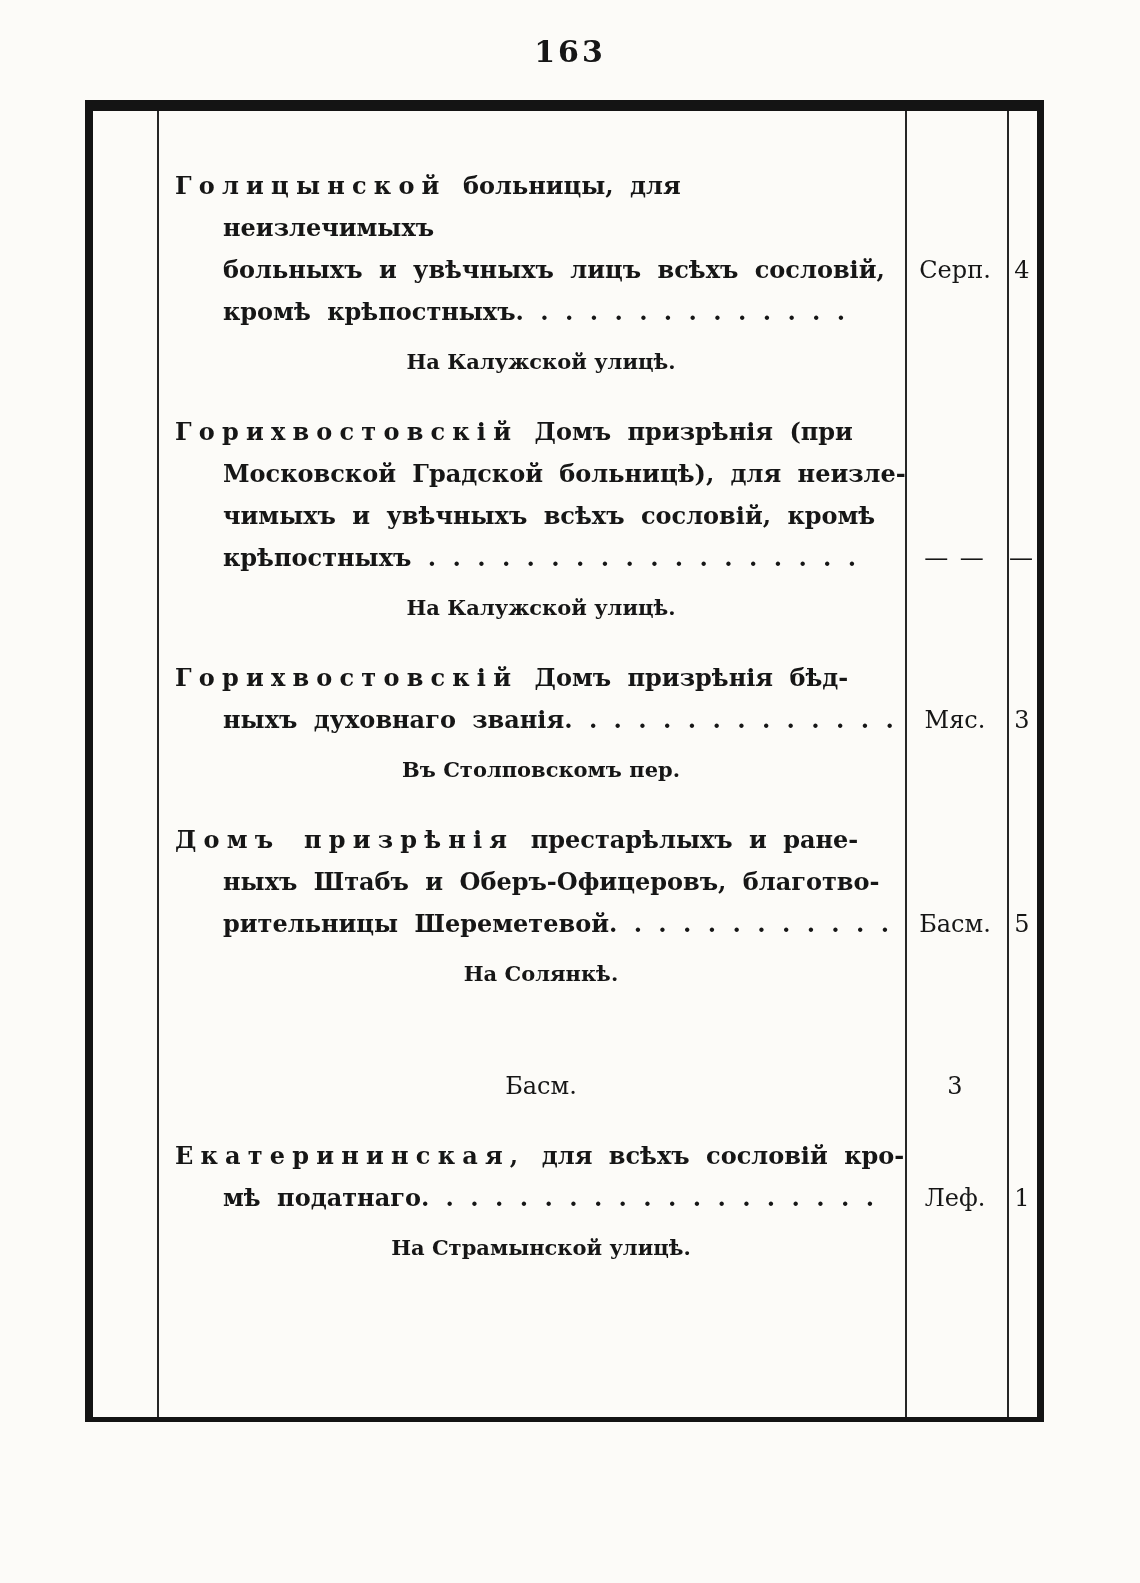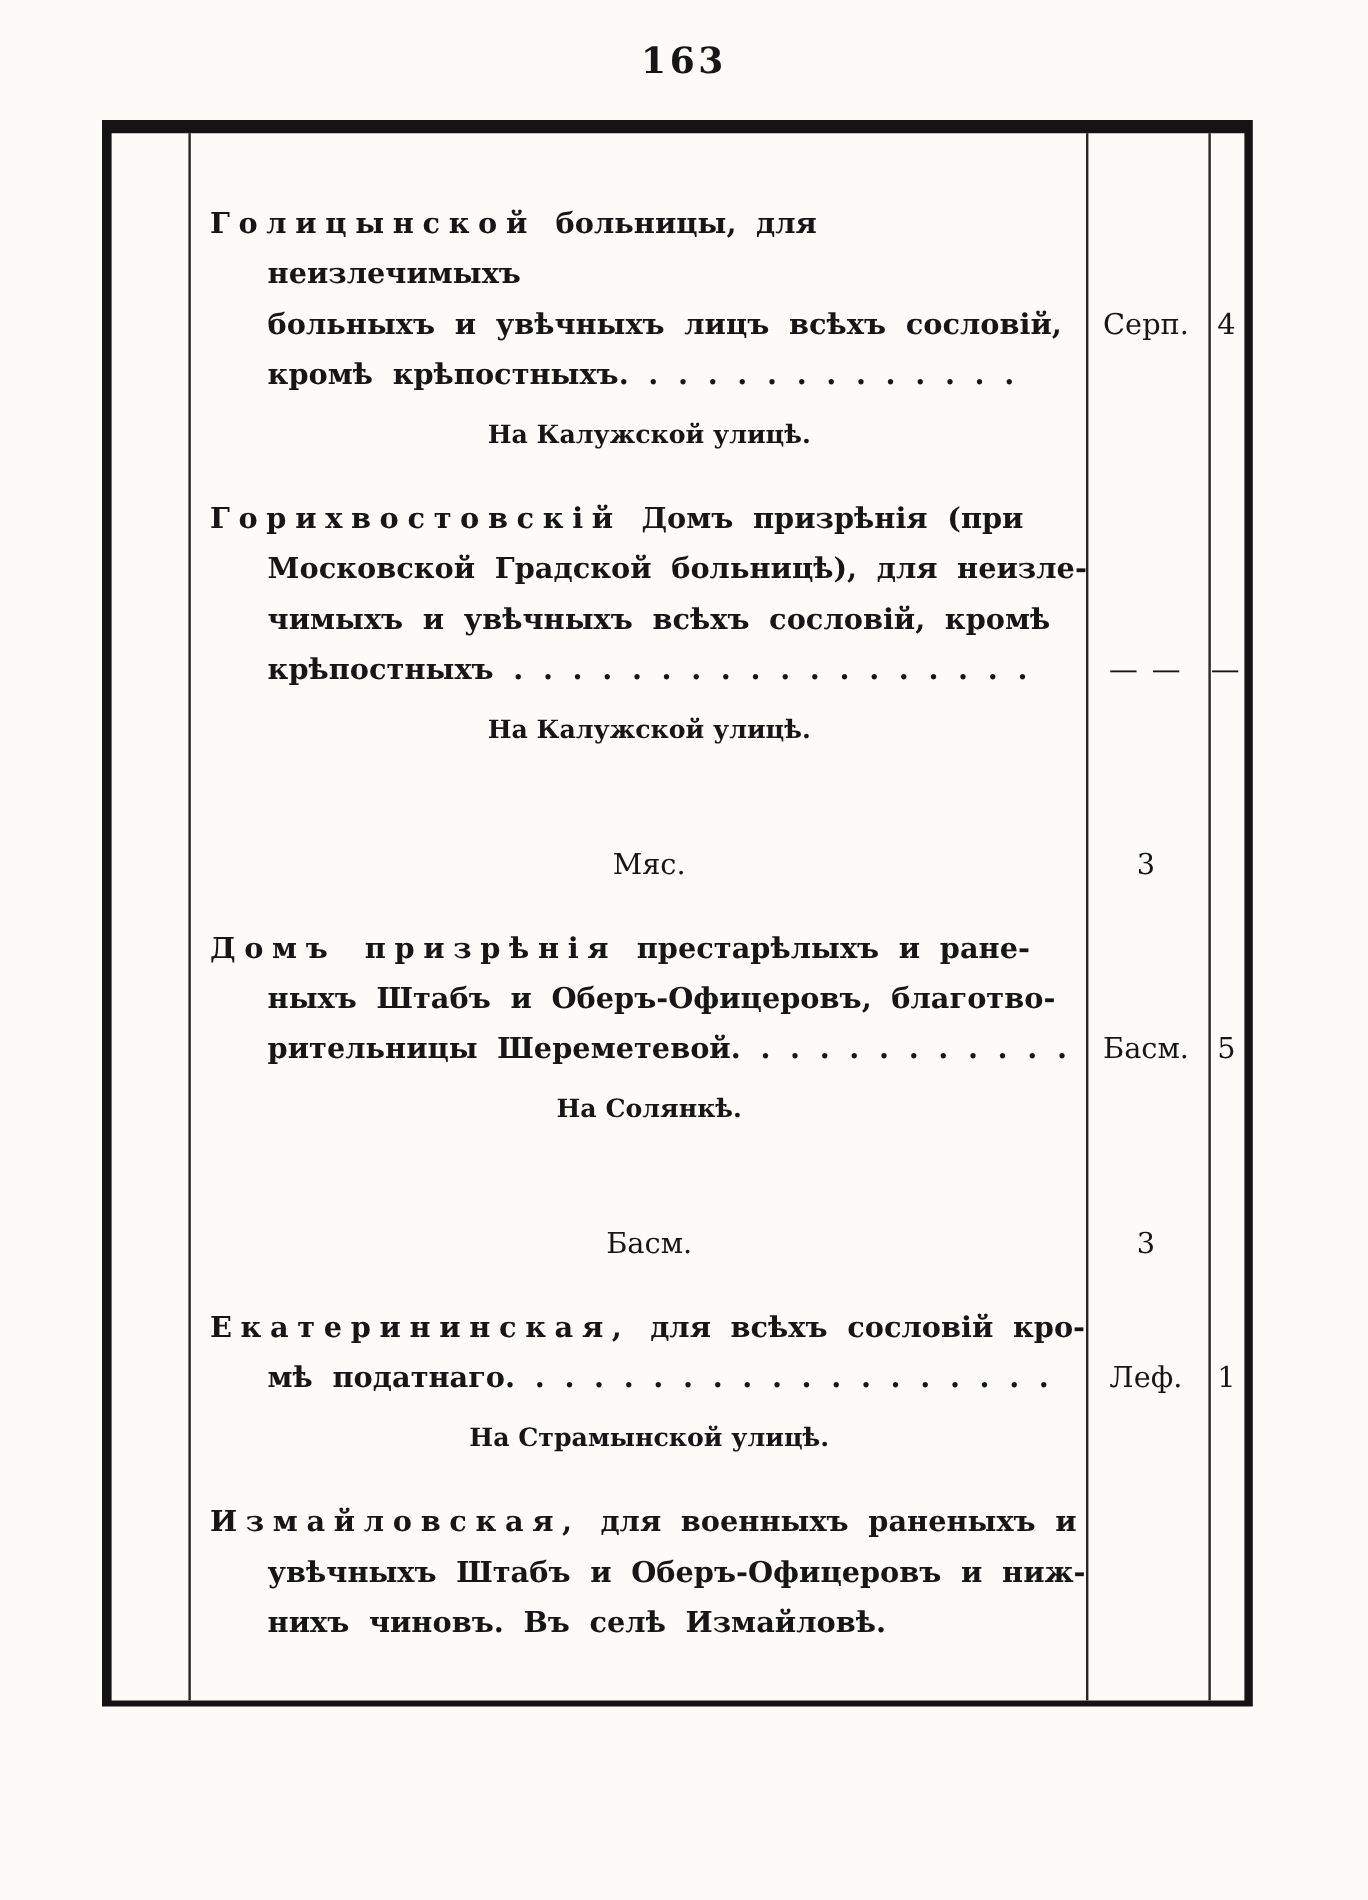--- a/index.html
+++ b/index.html
@@ -121,20 +121,25 @@
 Московской Градской больницѣ), для неизле-
 чимыхъ и увѣчныхъ всѣхъ сословій, кромѣ
 крѣпостныхъ . . . . . . . . . . . . . . . . . .</span></p>
         <p class="entry-address">На Калужской улицѣ.</p>
       </div>
       <div class="cell">— —</div>
       <div class="cell">—</div>
     </div>
 
     <div class="entry e3">
+      <div class="entry-main">
+        <p class="entry-text"><span class="spaced">Горихвостовскій</span><span> Домъ призрѣнія бѣд-
+ныхъ духовнаго званія. . . . . . . . . . . . . .</span></p>
+        <p class="entry-address">Въ Столповскомъ пер.</p>
+      </div>
       <div class="cell">Мяс.</div>
       <div class="cell">3</div>
     </div>
 
     <div class="entry e4">
       <div class="entry-main">
         <p class="entry-text"><span class="spaced">Домъ призрѣнія</span><span> престарѣлыхъ и ране-
 ныхъ Штабъ и Оберъ-Офицеровъ, благотво-
 рительницы Шереметевой. . . . . . . . . . . .</span></p>
         <p class="entry-address">На Солянкѣ.</p>
@@ -151,24 +156,15 @@
     <div class="entry e6">
       <div class="entry-main">
         <p class="entry-text"><span class="spaced">Екатерининская,</span><span> для всѣхъ сословій кро-
 мѣ податнаго. . . . . . . . . . . . . . . . . . .</span></p>
         <p class="entry-address">На Страмынской улицѣ.</p>
       </div>
       <div class="cell">Леф.</div>
       <div class="cell">1</div>
     </div>
 
-    <div class="entry e7">
-      <div class="entry-main">
-        <p class="entry-text"><span class="spaced">Измайловская,</span><span> для военныхъ раненыхъ и
-увѣчныхъ Штабъ и Оберъ-Офицеровъ и ниж-
-нихъ чиновъ. Въ селѣ Измайловѣ.</span></p>
-      </div>
-      <div class="cell"></div>
-      <div class="cell"></div>
-    </div>
 
   </div>
 </div>
 
 </body></html>

